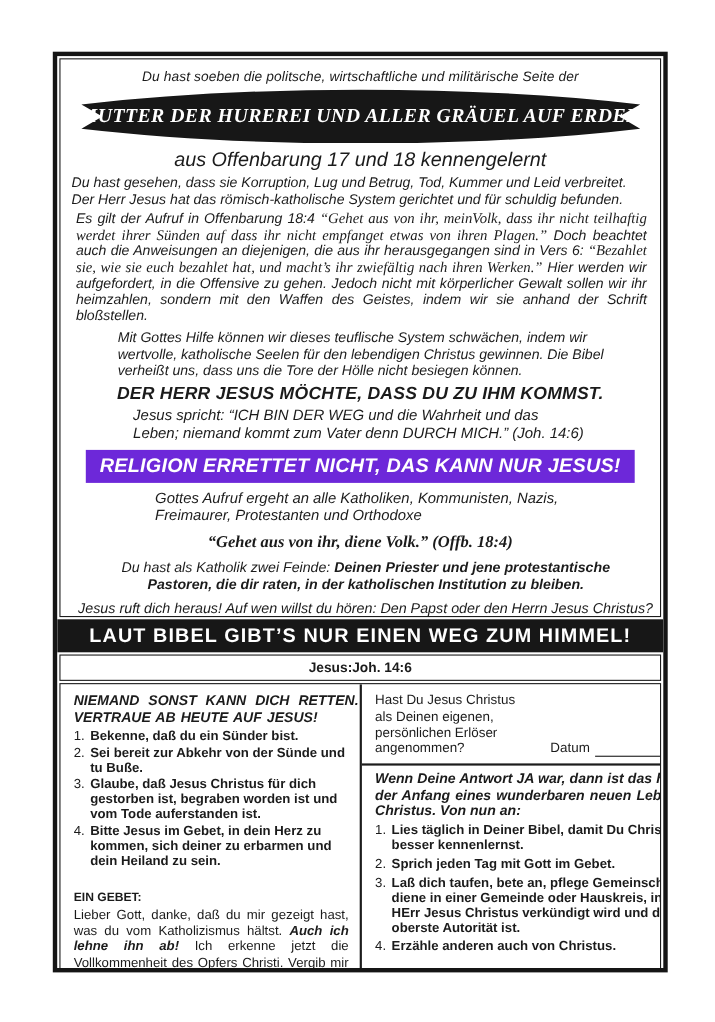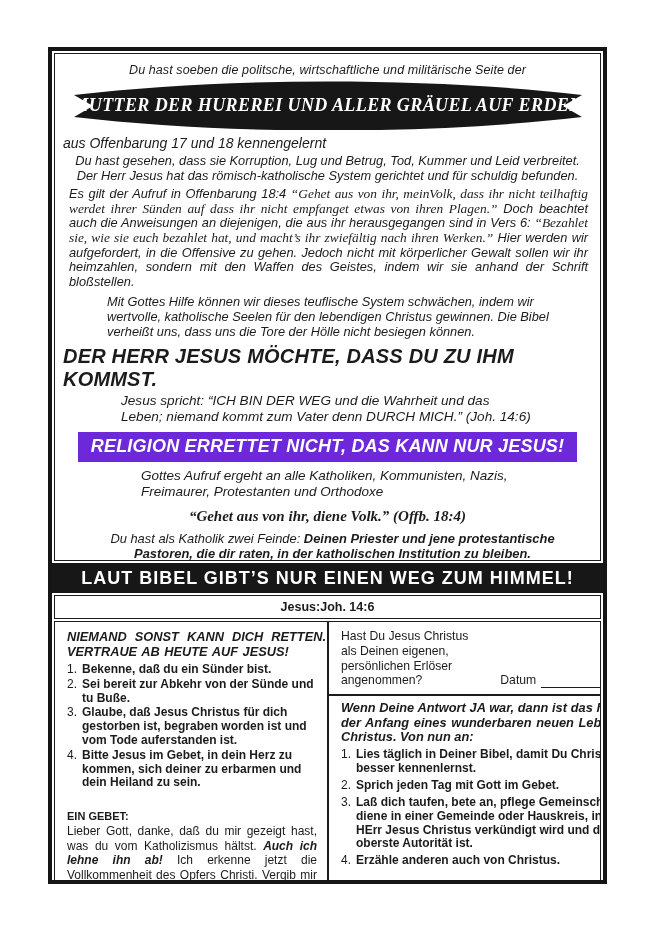--- a/index.html
+++ b/index.html
@@ -15,29 +15,29 @@
 
   .intro-line { text-align:center; font-size:12.5px; margin-top:5px; letter-spacing:0.1px; }
 
   .ribbon-wrap { position:relative; width:520px; height:50px; margin:3px auto 0 auto; }
   .ribbon-wrap svg { position:absolute; left:0; top:0; }
   .ribbon-text { position:absolute; left:0; top:0; width:100%; height:100%;
                  display:flex; align-items:center; justify-content:center;
                  font-family:"Liberation Serif", serif; font-weight:bold;
                  font-size:18px; color:#fff; letter-spacing:0.4px; white-space:nowrap; }
 
-  .subtitle { text-align:left; font-size:14px; margin-top:5px; }
+  .subtitle { text-align:center; font-size:18px; margin-top:5px; }
 
   .para { font-size:12.8px; line-height:14.6px; }
   .serifq { font-family:"Liberation Serif", serif; font-size:13.4px; }
-  .p1 { text-align:center; margin-top:3px; padding:0 2px; }
+  .p1 { margin-top:3px; padding:0 2px; }
   .p2 { text-align:justify; margin-top:4px; padding:0 4px 0 6px; }
   .p3 { margin-top:6px; padding:0 40px 0 44px; }
 
-  .heading1 { text-align:left; font-size:20px; font-weight:bold; margin-top:6px; letter-spacing:0.2px; }
+  .heading1 { text-align:center; font-size:16px; font-weight:bold; margin-top:6px; letter-spacing:0.2px; }
   .jesus-line { font-size:13.6px; line-height:15.8px; margin-top:2px; padding:0 60px 0 58px; }
 
   .religion-bar-row { text-align:center; margin-top:7px; }
   .religion-bar { display:inline-block; background:#6d28d9; color:#fff; font-weight:bold;
                   font-size:18px; padding:4px 13px 5px 13px; letter-spacing:0.2px; white-space:nowrap; }
 
   .aufruf { font-size:13.5px; line-height:16px; margin-top:6px; padding:0 40px 0 78px; }
   .gehet { text-align:center; font-family:"Liberation Serif", serif; font-weight:bold;
            font-size:15px; margin-top:8px; }
   .feinde { font-size:12.9px; line-height:15.4px; margin-top:6px; padding:0 26px 0 36px; text-align:center; }

